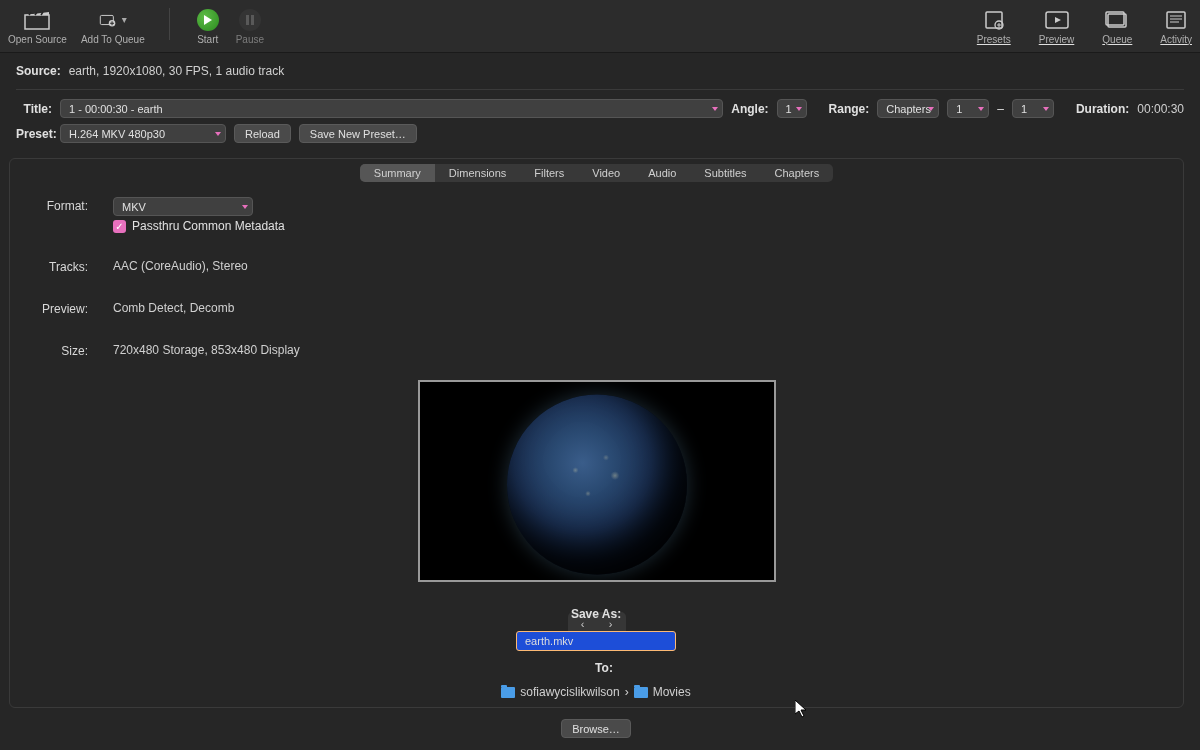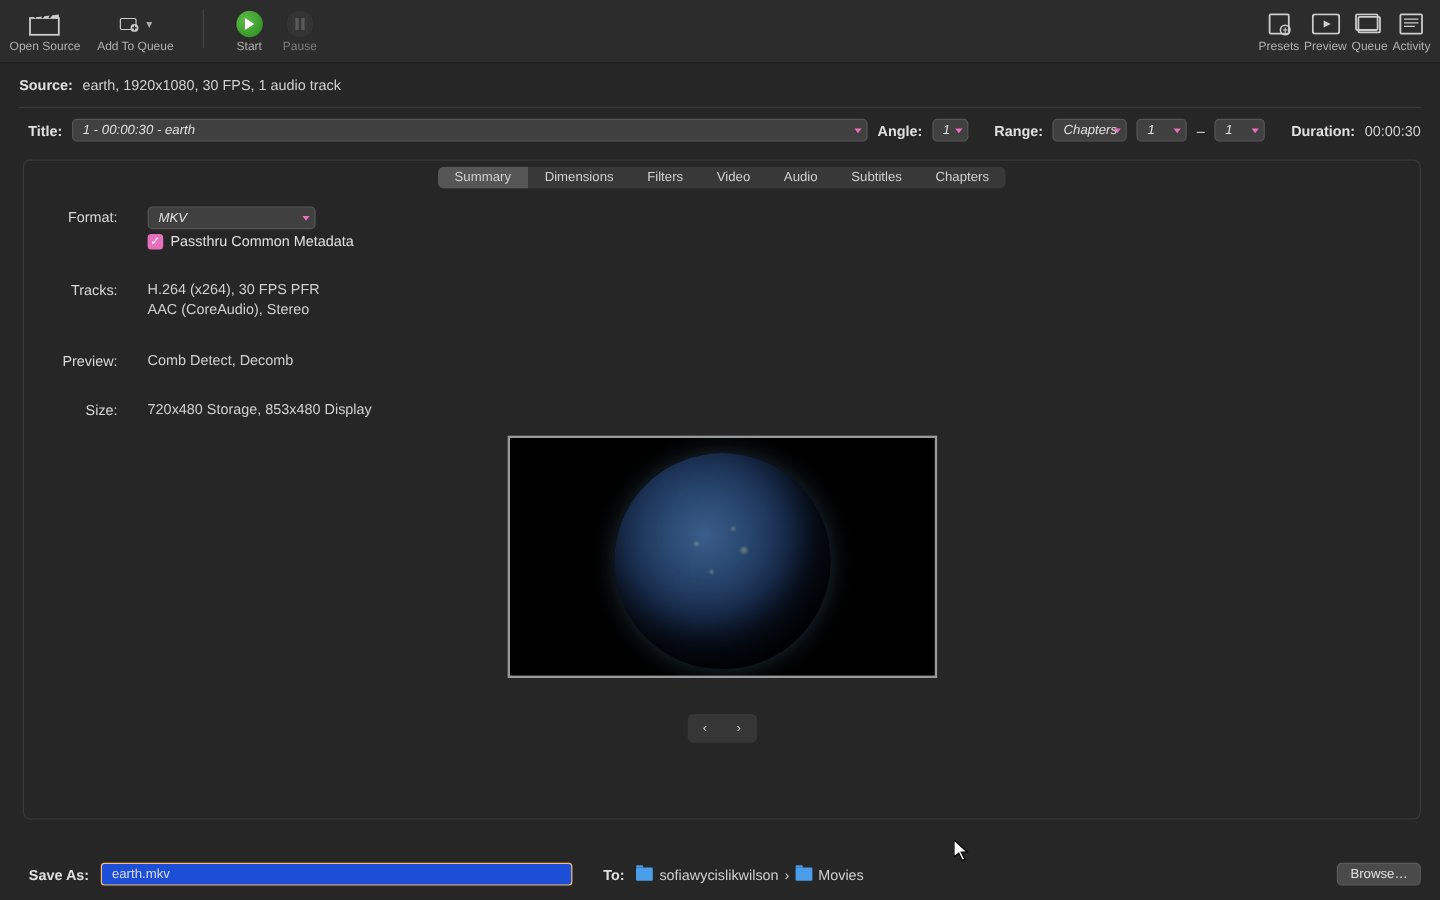--- a/index.html
+++ b/index.html
@@ -1,50 +1,50 @@
 <!DOCTYPE html>
 <html><head>
 <meta charset="utf-8">
 <style>
 * { margin: 0; padding: 0; box-sizing: border-box; font-family: -apple-system, BlinkMacSystemFont, "Helvetica Neue", sans-serif; }
 body { width: 1200px; height: 750px; background: #262626; color: #e0e0e0; font-size: 12px; overflow: hidden; }
 
 
 .toolbar { height: 53px; background: #2c2c2c; display: flex; align-items: center; padding: 0 8px; border-bottom: 1px solid #1a1a1a; }
 .toolbar-left { display: flex; gap: 14px; }
-.toolbar-right { margin-left: auto; display: flex; gap: 4px; }
+.toolbar-right { margin-left: auto; display: flex; gap: 28px; text-decoration: underline; }
 .toolbar-item { display: flex; flex-direction: column; align-items: center; gap: 2px; cursor: pointer; color: #c0c0c0; }
 .toolbar-item .icon-box { width: 28px; height: 24px; display: flex; align-items: center; justify-content: center; }
 .toolbar-item .label { font-size: 10px; color: #b0b0b0; }
 .toolbar-addqueue { display:flex; align-items:center; gap:2px; }
 .toolbar-sep { width: 1px; background:#444; height:32px; margin:0 10px; }
 .play-btn { width:22px; height:22px; border-radius:50%; background: radial-gradient(circle at 35% 35%, #5dbb46, #2b8a1f); display:flex; align-items:center; justify-content:center;}
 .pause-btn { width:22px; height:22px; border-radius:50%; background:#3a3a3a; display:flex; align-items:center; justify-content:center; color:#666;}
 .chevron { color:#aaa; font-size:10px; padding-left:4px;}
 
 
 .info-section { padding: 6px 16px; text-align: right; }
 .info-row { display:flex; align-items:center; gap:8px; padding: 3px 0; min-height: 24px;}
 .row-label { color:#e0e0e0; font-weight:600; font-size:12px; }
 .field-text { color:#d0d0d0; }
 
 
-.select { background:#404040; border:1px solid #555; border-radius:4px; padding:2px 20px 2px 8px; color:#e0e0e0; position:relative; height:19px; display:inline-flex; align-items:center; font-size:11px;font-style:italic;}
+.select { background:#404040; border:1px solid #555; border-radius:4px; padding:2px 20px 2px 8px; color:#e0e0e0; position:relative; height:19px; display:inline-flex; align-items:center; font-size:11px;}
 .select::after { content:""; position:absolute; right:4px; top:50%; transform:translateY(-50%); width:0; height:0; border-left:3px solid transparent; border-right:3px solid transparent; border-top:4px solid #e770bd; }
 .select-wide { flex:1; }
 .select-small { width:28px; }
 .select-med { width:62px; }
 .select-num { width:42px; }
 .btn { background:#4a4a4a; border:1px solid #5a5a5a; border-radius:4px; padding:2px 10px; color:#e0e0e0; height:19px; display:inline-flex; align-items:center; font-size:11px; cursor:pointer;}
 
 
 .hr { height:1px; background:#3a3a3a; margin:0 16px;}
 
 
-.content-pane { margin: 6px 16px 0 19px; border:1px solid #3a3a3a; border-radius:6px; background:#262626; height:550px; display:flex; flex-direction:column;}
+.content-pane { margin: 6px 16px 0 9px; border:1px solid #3a3a3a; border-radius:6px; background:#262626; height:550px; display:flex; flex-direction:column;}
 .tabs-bar { display:flex; justify-content:center; padding:5px 0;}
 .tabs { display:flex; background:#383838; border-radius:5px; overflow:hidden;}
 .tab { padding:3px 14px; font-size:11px; color:#d0d0d0; cursor:pointer;}
 .tab.active { background:#565656;}
 
 
 .summary-body { padding: 10px 20px; display:flex; flex-direction:column; flex:1; }
 .summary-grid { display:grid; grid-template-columns: 58px auto; row-gap:10px; column-gap:10px; align-items:start;gap:25px;}
 .summary-label { text-align:right; color:#d8d8d8; font-size:12px; padding-top:2px;}
 .summary-val { color:#d0d0d0; font-size:12px; line-height:1.4;}
@@ -53,21 +53,21 @@
 
 
 .preview-area { flex:1; display:flex; flex-direction:column; align-items:center; justify-content:center; gap:30px; margin-top:-40px;}
 .preview-frame { width:358px; height:202px; border:2px solid #999; background:#000; position:relative; overflow:hidden;}
 .earth { position:absolute; width:180px; height:180px; left:50%; top:50%; transform:translate(-50%,-48%); border-radius:50%; background: radial-gradient(circle at 42% 38%, #3a5d8a 0%, #2a4a72 20%, #1a2f52 45%, #0a1528 65%, #000 100%); box-shadow: inset -15px -25px 40px rgba(0,0,0,0.9), 0 0 20px rgba(120,180,220,0.25);}
 .earth::before { content:""; position:absolute; inset:0; border-radius:50%; background: radial-gradient(circle at 60% 45%, rgba(240,230,180,0.35) 0%, transparent 3%), radial-gradient(circle at 45% 55%, rgba(240,230,180,0.3) 0%, transparent 2%), radial-gradient(circle at 55% 35%, rgba(240,230,180,0.25) 0%, transparent 2%), radial-gradient(circle at 38% 42%, rgba(240,230,180,0.3) 0%, transparent 2%);}
 .nav-pills { display:flex; gap:10px; background:#363636; border-radius:5px; padding:3px 6px;}
 .nav-pill { width:18px; height:18px; display:flex; align-items:center; justify-content:center; color:#ccc; cursor:pointer; font-size:11px;}
 
 
-.save-row { position:absolute; bottom:12px; left:24px; right:16px; display:flex; align-items:center; gap:10px;}
+.save-row { position:absolute; bottom:12px; left:8px; right:16px; display:flex; align-items:center; gap:10px;flex-direction:column;}
 .text-input { background:#1d4ed8; border:1px solid #fdba74; border-radius:3px; padding:3px 8px; color:#ddd; height:19px; font-size:11px;}
 .path-crumb { display:flex; align-items:center; gap:5px; color:#d0d0d0;}
 .folder-icon { width:14px; height:11px; background:#4a9de8; border-radius:1px; display:inline-block; position:relative;}
 .folder-icon::before { content:""; position:absolute; top:-2px; left:0; width:6px; height:2px; background:#4a9de8; border-radius:1px 1px 0 0;}
 
 .cursor { position:absolute; left:795px; top:700px; pointer-events:none;}
 </style>
 </head>
 <body>
 
@@ -182,20 +182,32 @@
       </div>
     <div class="select select-num">
         <span>1</span>
       </div>
     <span>–</span>
     <div class="select select-num">
         <span>1</span>
       </div>
     <span class="row-label" style="margin-left:14px">Duration:</span>
     <span class="field-text">00:00:30</span>
+  </div>
+  <div class="info-row">
+    <span class="row-label" style="width:36px">Preset:</span>
+    <div class="select" style="width:166px">
+        <span>H.264 MKV 480p30</span>
+      </div>
+    <div class="btn">
+        <span>Reload</span>
+      </div>
+    <div class="btn">
+        <span>Save New Preset…</span>
+      </div>
   </div>
 </div>
 
 <div class="content-pane">
   <div class="tabs-bar">
     <div class="tabs">
       <div class="tab active">Summary</div>
       <div class="tab">Dimensions</div>
       <div class="tab">Filters</div>
       <div class="tab">Video</div>
@@ -213,21 +225,20 @@
             <span>MKV</span>
           </div>
         <div class="checkbox-row">
           <div class="checkbox">✓</div>
           <span>Passthru Common Metadata</span>
         </div>
       </div>
 
       <div class="summary-label">Tracks:</div>
       <div class="summary-val">
-        <div>H.264 (x264), 30 FPS PFR</div>
         <div>AAC (CoreAudio), Stereo</div>
       </div>
 
       <div class="summary-label">Preview:</div>
       <div class="summary-val">Comb Detect, Decomb</div>
 
       <div class="summary-label">Size:</div>
       <div class="summary-val">720x480 Storage, 853x480 Display</div>
     </div>
 

